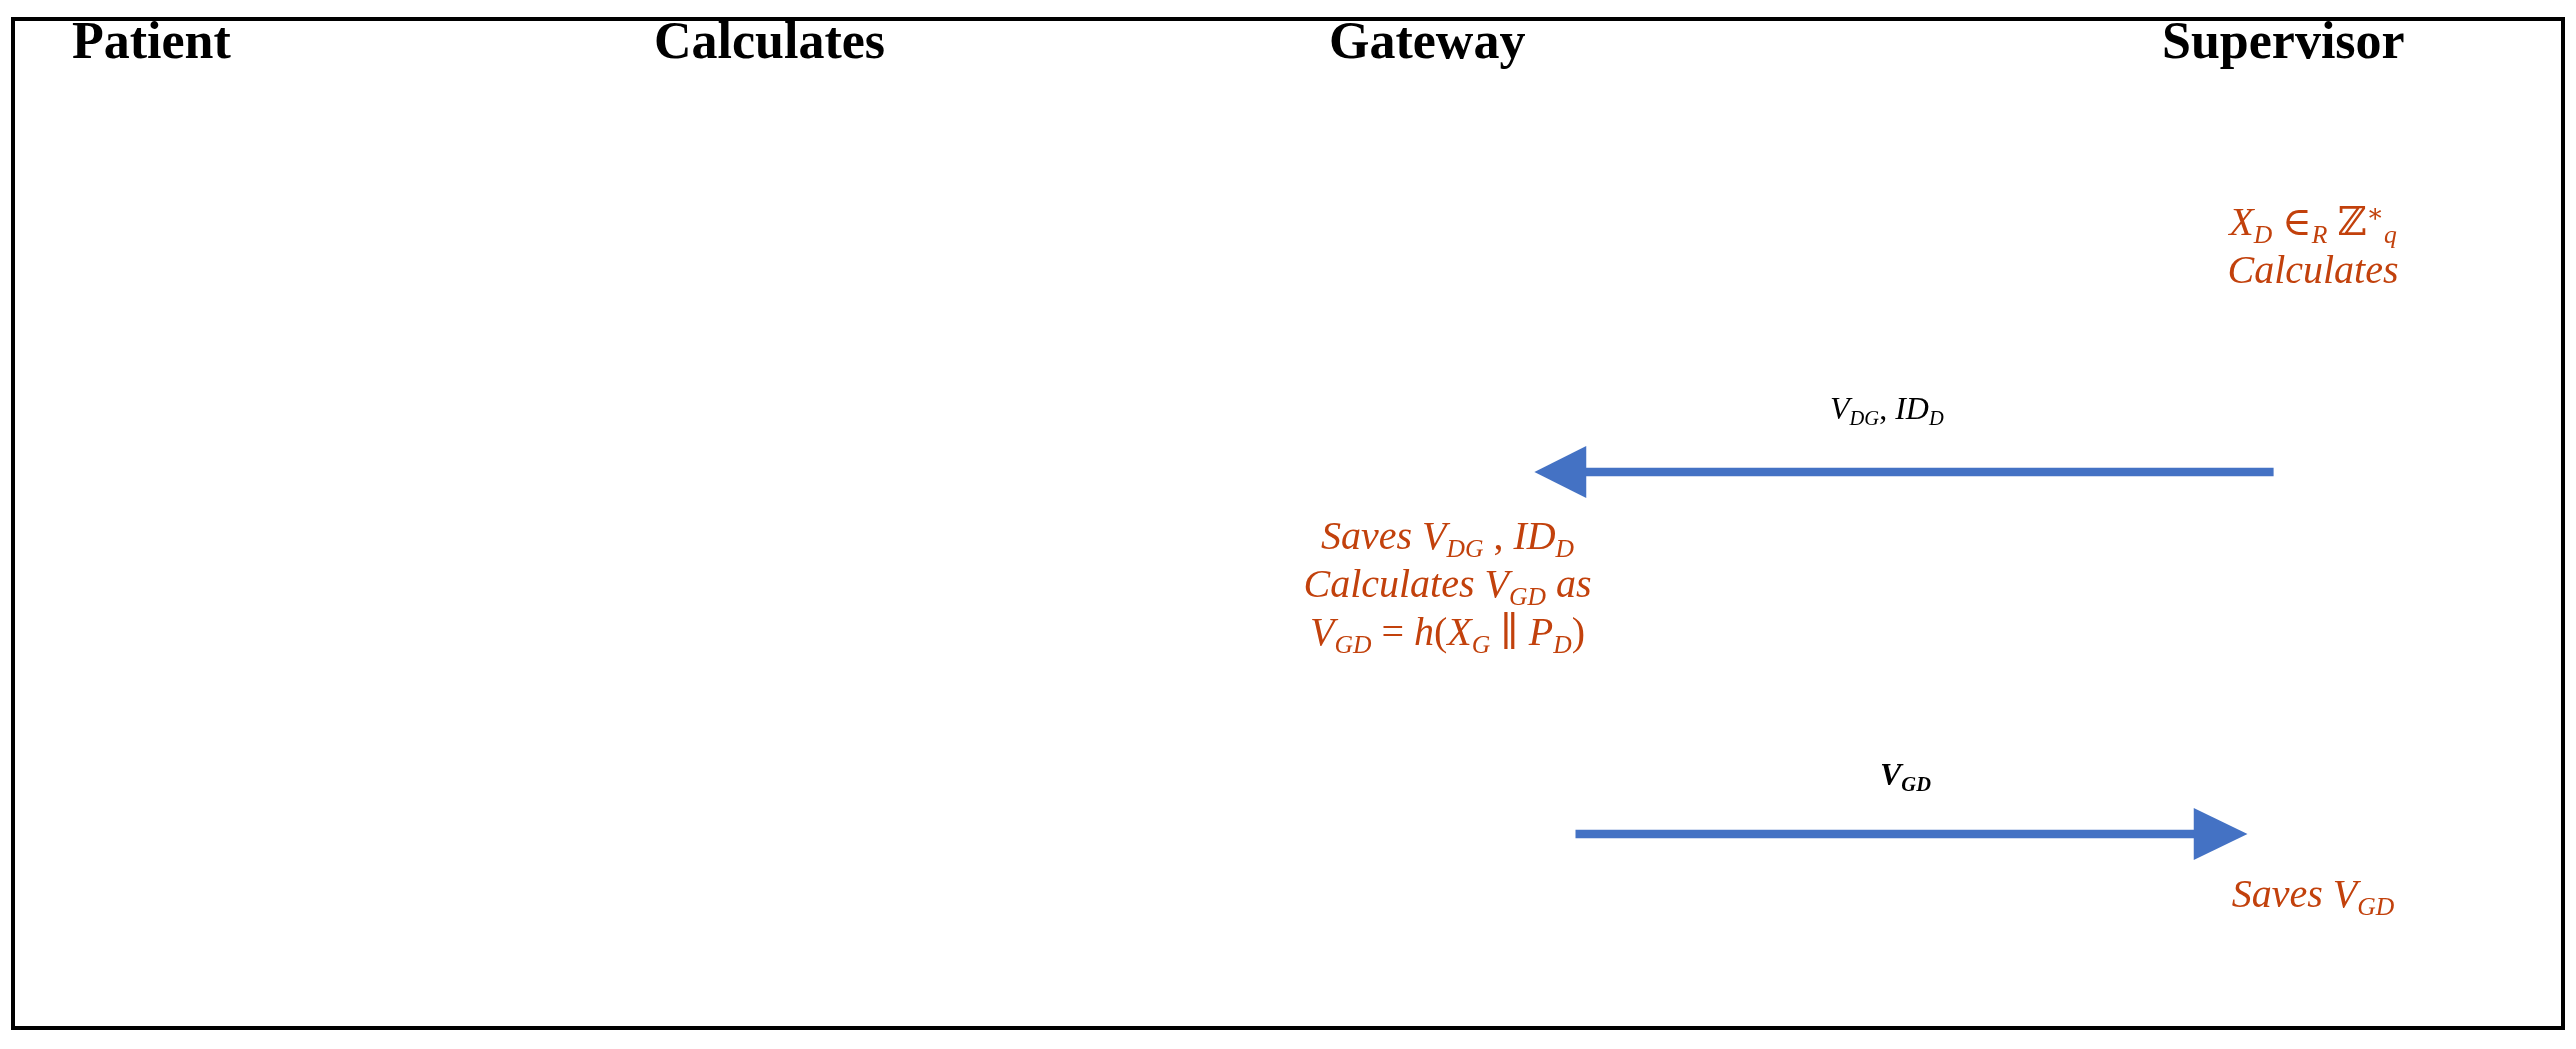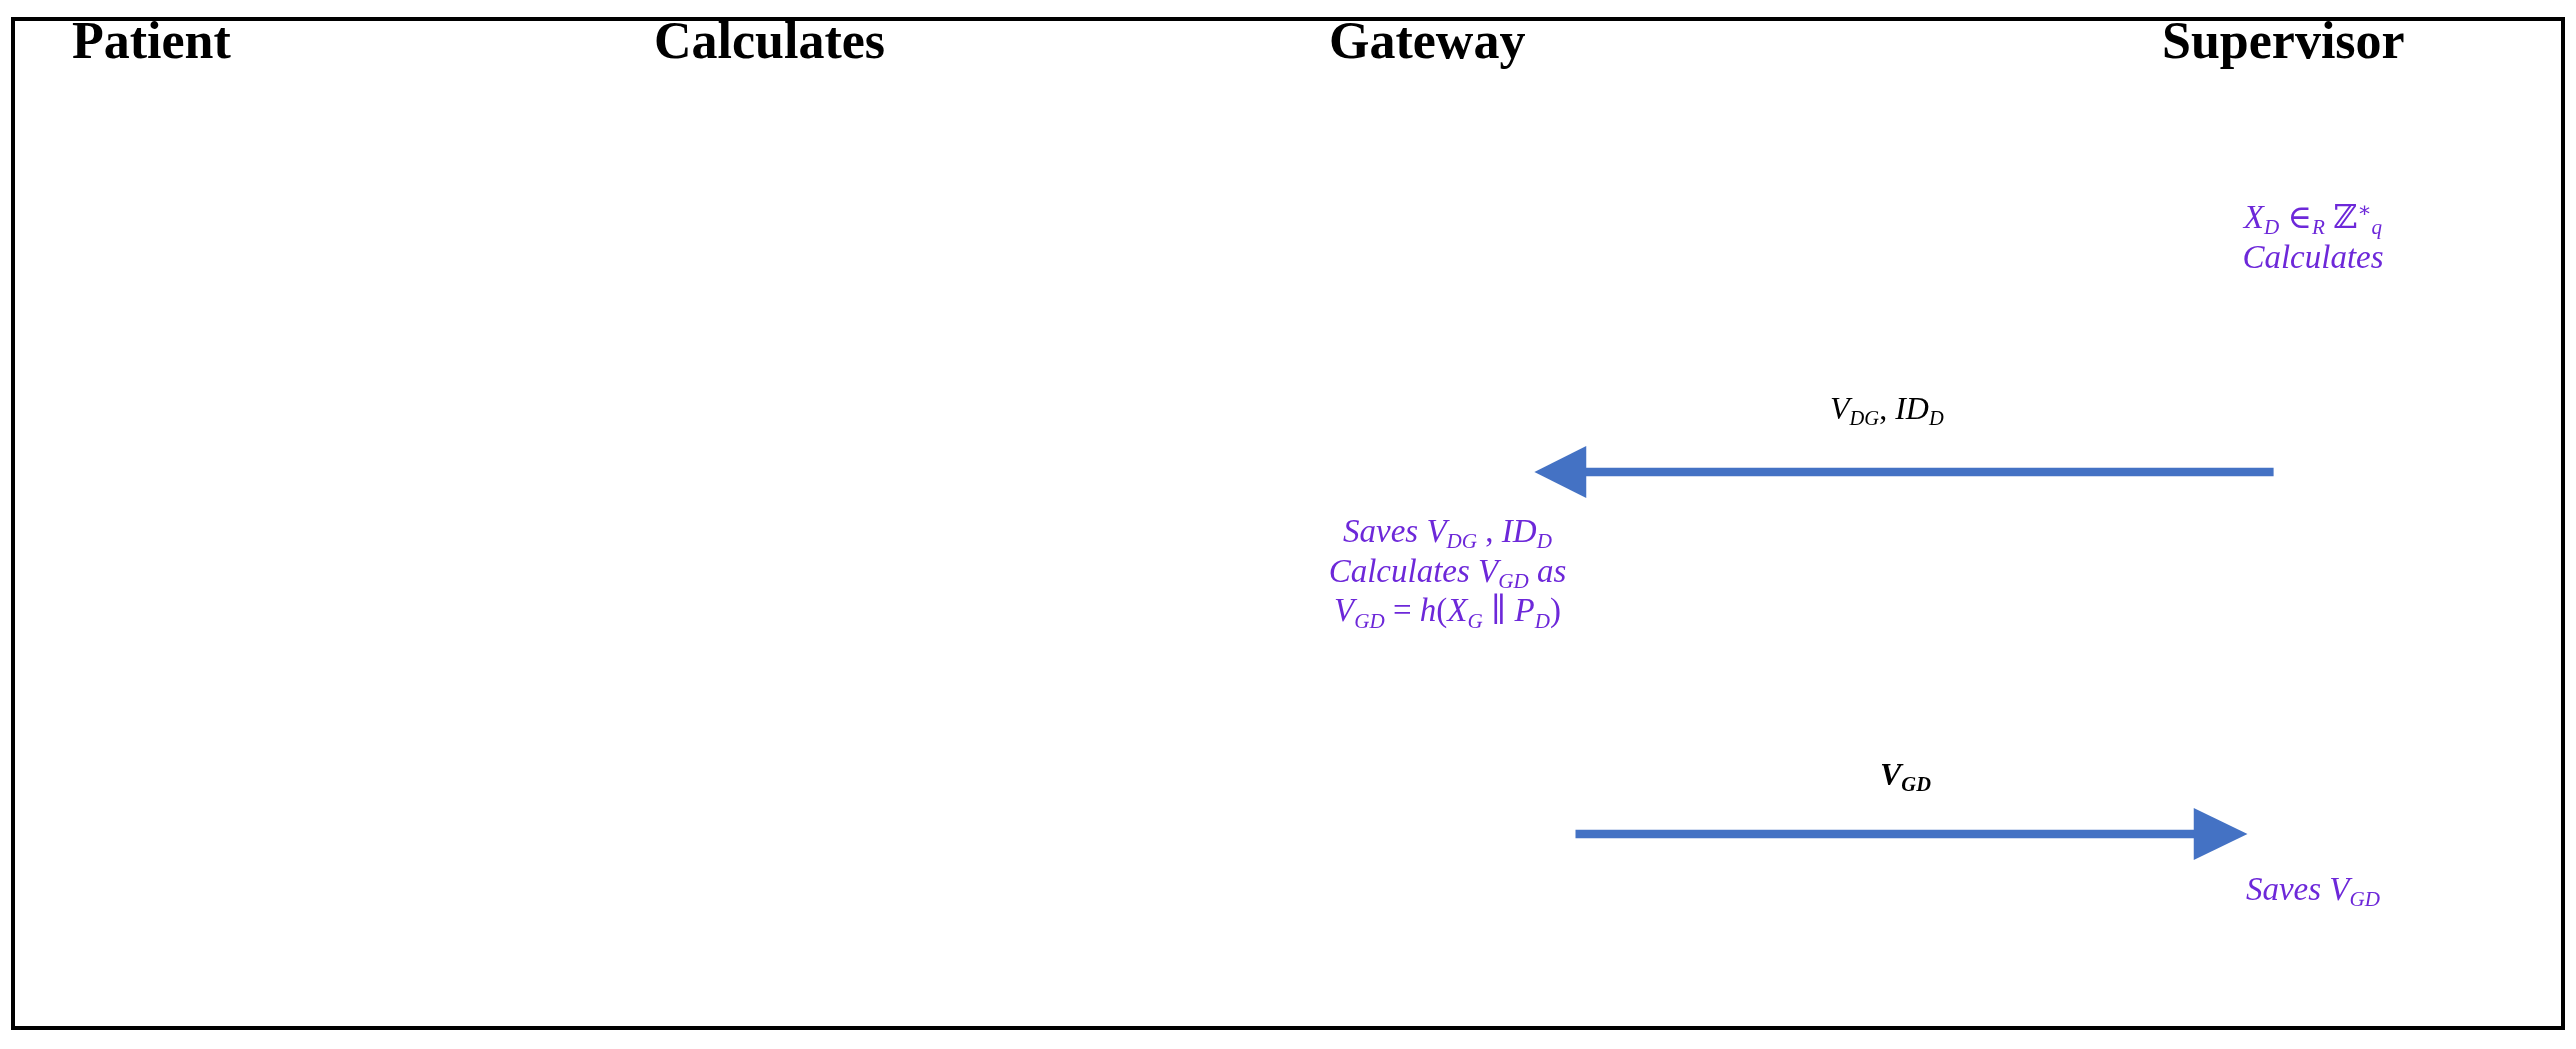--- a/index.html
+++ b/index.html
@@ -42,23 +42,23 @@
     color: #000000;
     white-space: nowrap;
     letter-spacing: 0px;
   }
 
   
   .note {
     position: absolute;
     font-family: "Liberation Serif", "DejaVu Serif", serif;
     font-style: italic;
-    font-size: 33px;
+    font-size: 40px;
     line-height: 1.20;
-    color: #6d28d9;
+    color: #c2410c;
     white-space: nowrap;
   }
   .note.center { text-align: center; }
 
   .note .ln { display: block; }
 
   
   .var   { font-style: italic; }
   .up    { font-style: normal; }
   .blackboard { font-style: normal; font-family: "DejaVu Serif", serif; }

